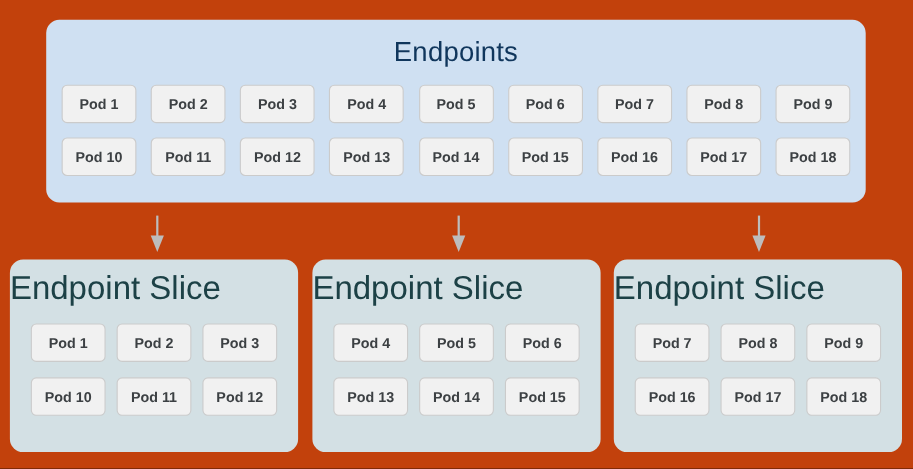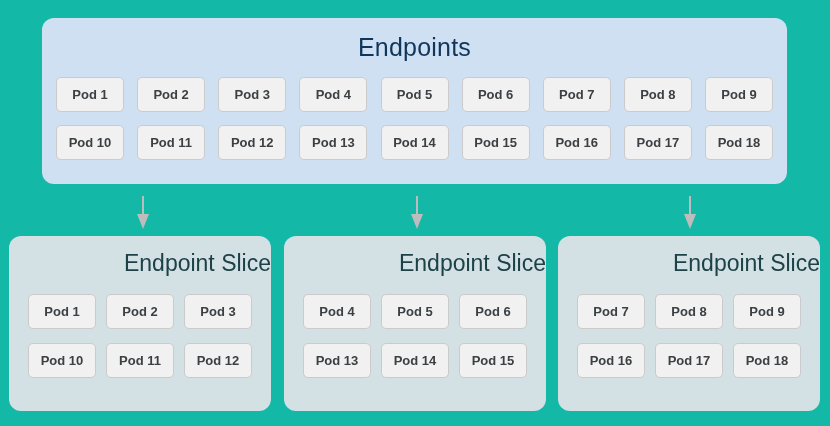--- a/index.html
+++ b/index.html
@@ -11,21 +11,21 @@
     width: 830px;
     height: 426px;
     overflow: hidden;
     font-family: "Liberation Sans", sans-serif;
   }
 
   #canvas {
     position: relative;
     width: 830px;
     height: 426px;
-    background: #14b8a6;
+    background: #c2410c;
   }
 
   
   .endpoints-box {
     position: absolute;
     left: 42px;
     top: 18px;
     width: 745px;
     height: 166px;
     background: #cfe0f2;
@@ -107,22 +107,22 @@
     height: 175px;
     background: #d3e0e4;
     border-radius: 12px;
     box-sizing: border-box;
   }
   .slice-title {
     position: absolute;
     left: 0;
     top: 13px;
     width: 100%;
-    text-align: right;
-    font-size: 23px;
+    text-align: left;
+    font-size: 30px;
     color: #1c4146;
     line-height: 28px;
   }
   .slice-rows {
     position: absolute;
     left: 19px;
     right: 19px;
     top: 58px;
   }
   .sl-row {

